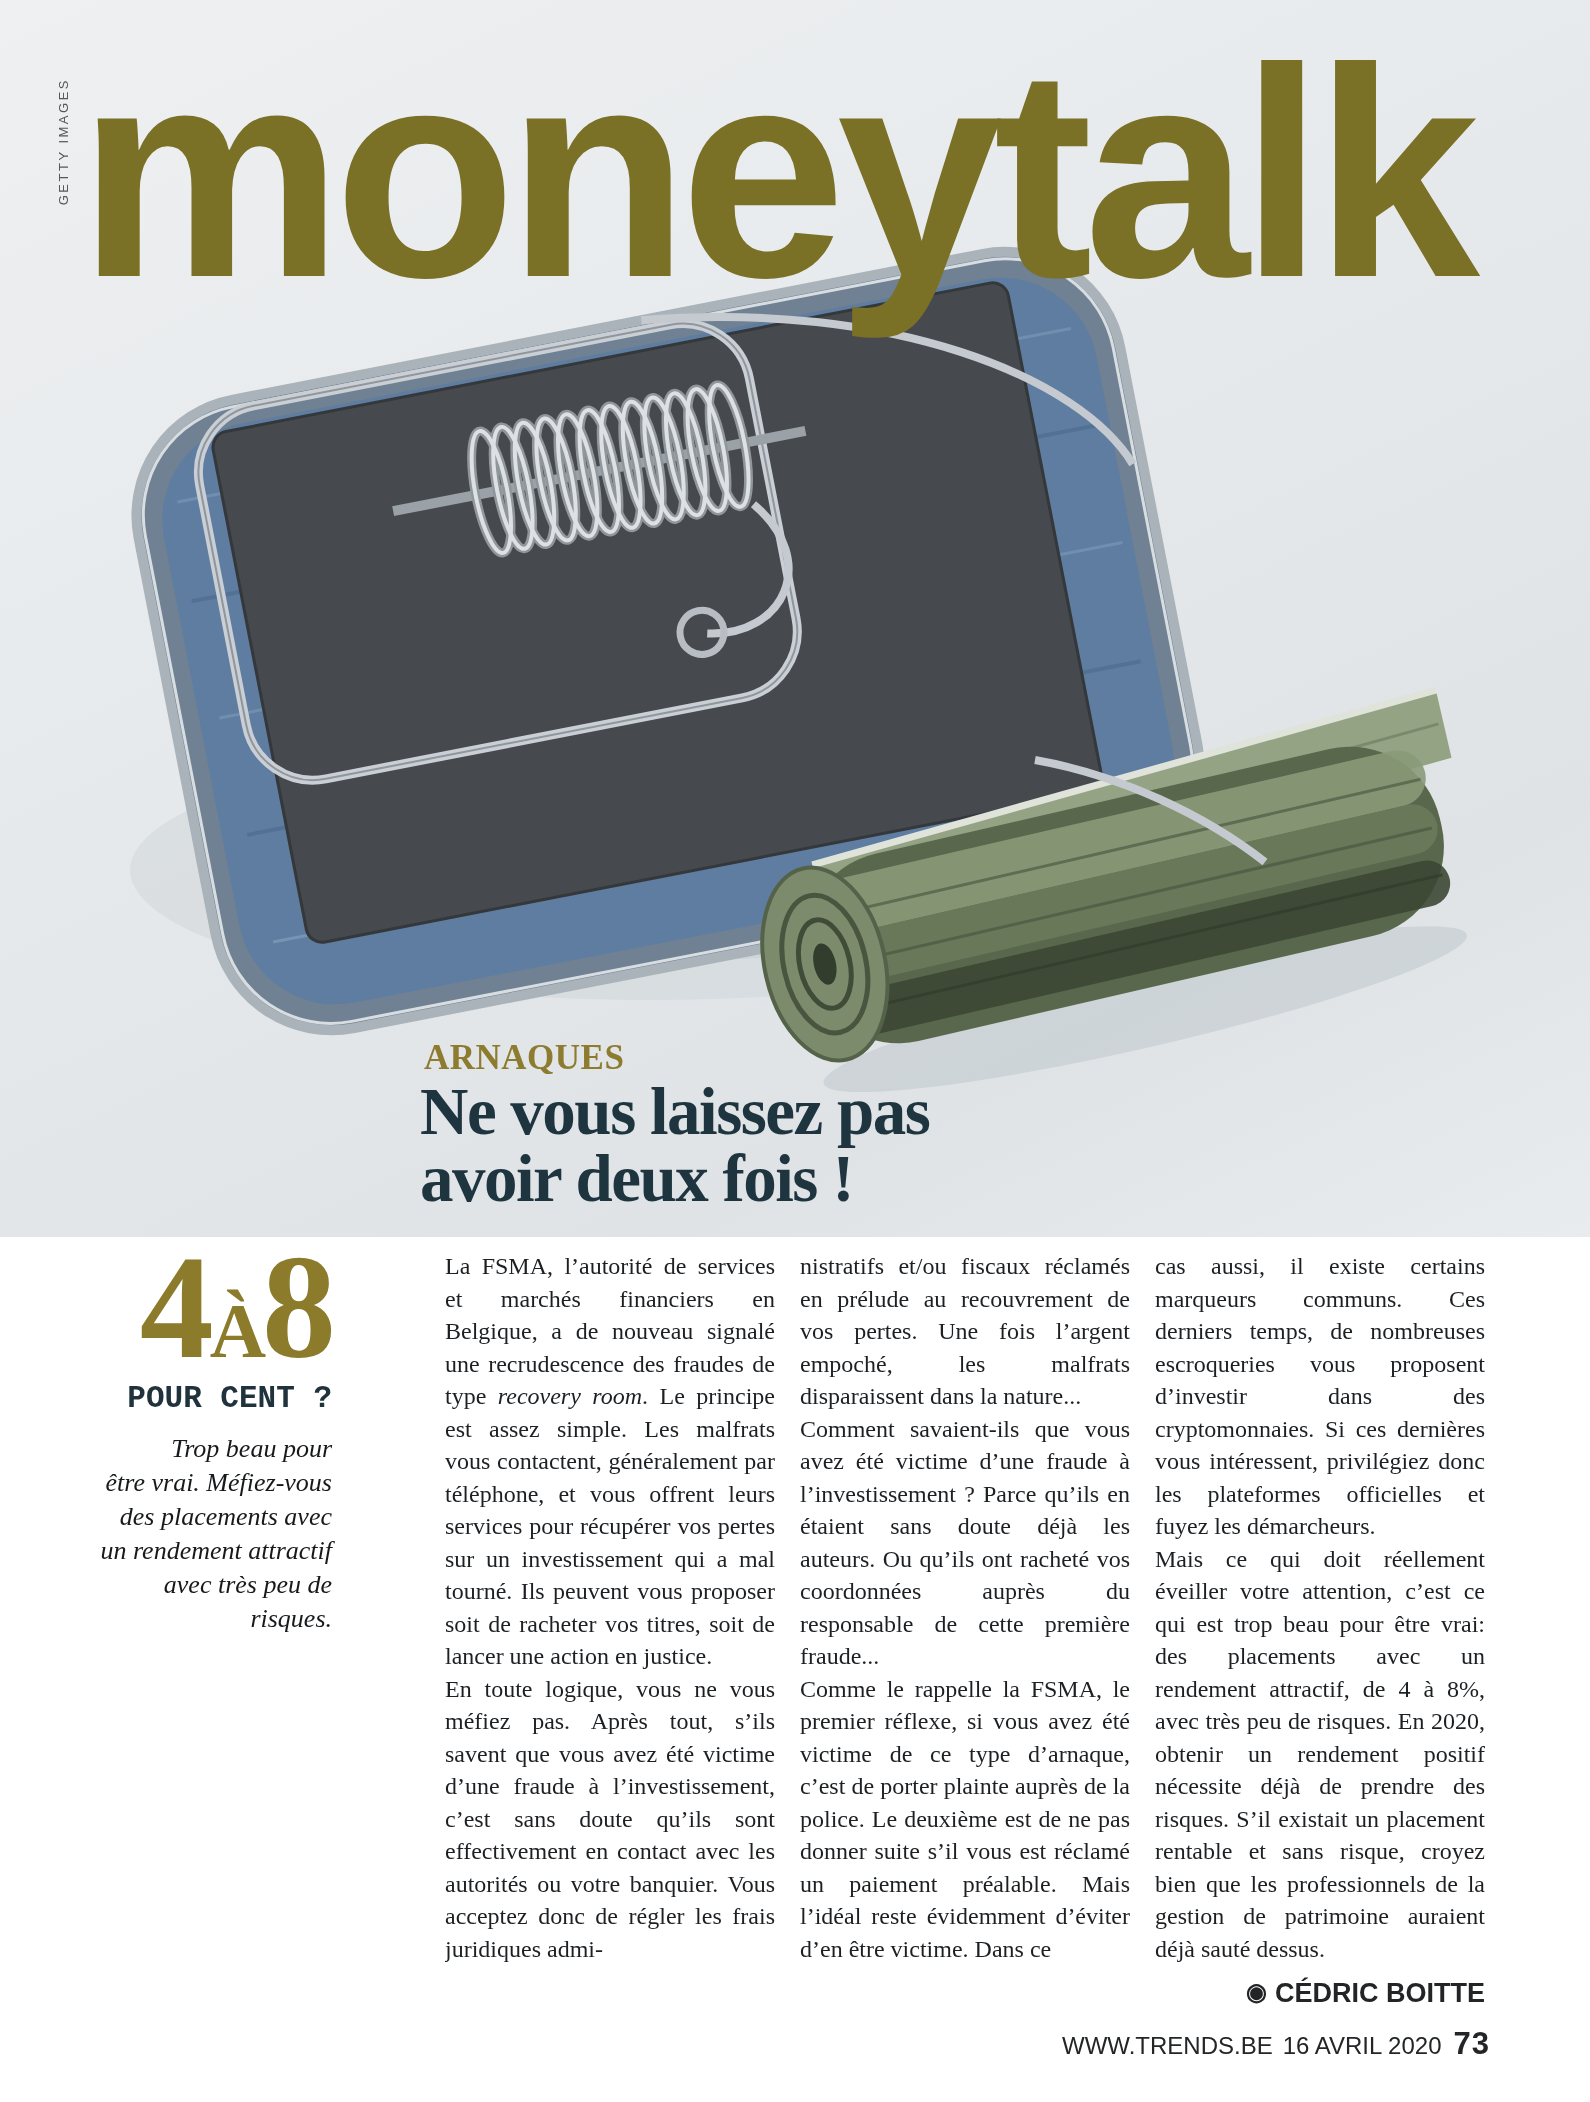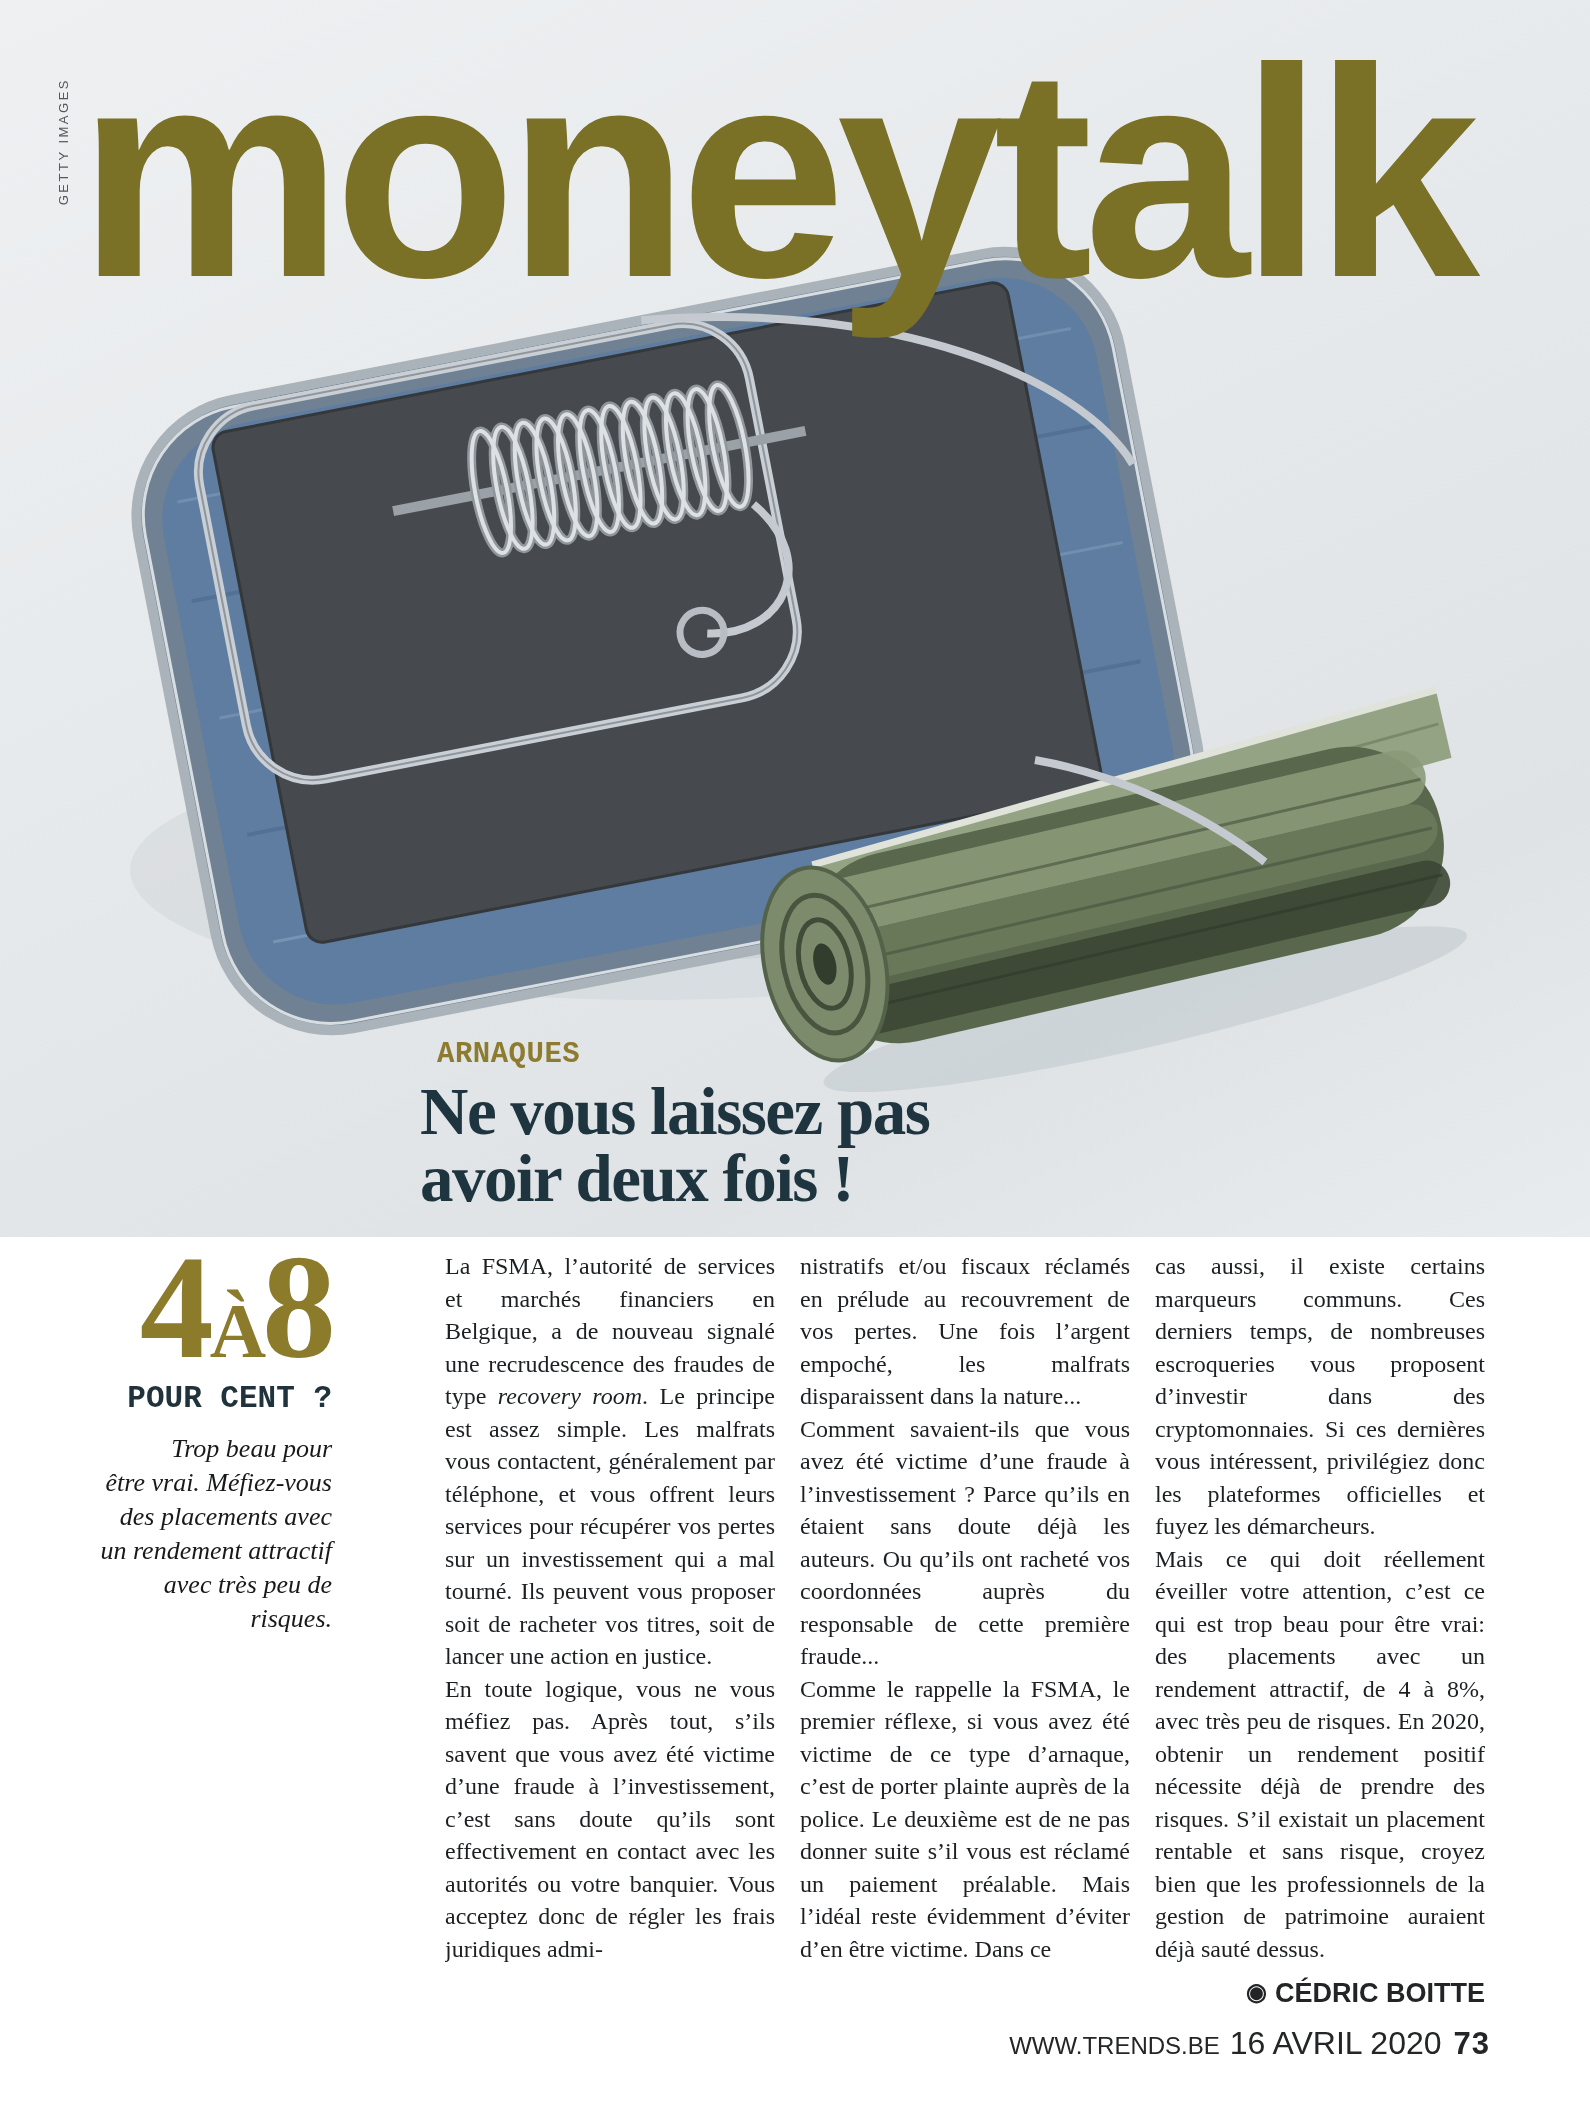--- a/index.html
+++ b/index.html
@@ -8,22 +8,22 @@
   
   #hero{position:absolute;left:0;top:0;width:1590px;height:1237px;
         background:linear-gradient(155deg,#eef0f2 0%,#e7eaec 40%,#dfe3e6 78%,#e9ecee 100%);}
   #hero-art{position:absolute;left:0;top:0;}
   #masthead{position:absolute;left:78px;top:24px;z-index:4;
             font-family:"Liberation Sans",sans-serif;font-weight:bold;
             font-size:298px;line-height:1;letter-spacing:-9px;color:#7a7026;white-space:nowrap;}
   #credit{position:absolute;left:56px;top:78px;z-index:4;
           font-family:"Liberation Sans",sans-serif;font-size:13px;letter-spacing:2.5px;
           color:#54585b;writing-mode:vertical-rl;transform:rotate(180deg);}
-  #kicker{position:absolute;left:437px;top:1038px;z-index:4;
-          font-family:Liberation Mono, monospace;font-weight:bold;font-size:29px;
+  #kicker{position:absolute;left:424px;top:1038px;z-index:4;
+          font-family:Liberation Serif, serif;font-weight:bold;font-size:35px;
           letter-spacing:.5px;color:#8d7c2f;}
   #title{position:absolute;left:420px;top:1078px;z-index:4;
          font-weight:bold;font-size:67px;line-height:67px;letter-spacing:-1.5px;color:#1e3540;}
   
   #rail{position:absolute;left:95px;top:1250px;width:237px;text-align:right;}
   #stat{color:#8b7b2b;font-weight:bold;line-height:.78;letter-spacing:-4px;white-space:nowrap;}
   #stat .big{font-size:148px;}
   #stat .mid{font-size:78px;}
   #stat-label{margin-top:16px;font-family:Liberation Mono, monospace;font-weight:bold;
               font-size:31px;letter-spacing:0px;color:#20333c;}
@@ -34,21 +34,21 @@
   #col-1{left:445px;} #col-2{left:800px;} #col-3{left:1155px;}
   .col p{margin:0;}
   .col .term{font-style:italic;}
   #byline{margin-top:12px;text-align:right;font-family:"Liberation Sans",sans-serif;
           font-weight:bold;font-size:27px;color:#222426;}
   #byline .dot{font-size:24px;position:relative;top:-2px;margin-right:8px;}
   
   #footer{position:absolute;right:100px;bottom:40px;font-family:"Liberation Sans",sans-serif;
           color:#232526;white-space:nowrap;}
   #footer .site{font-weight:normal;font-size:24px;}
-  #footer .date{font-weight:normal;font-size:32px;margin-left:10px;}
+  #footer .date{font-weight:normal;font-size:24px;margin-left:10px;}
   #footer .pageno{font-weight:bold;font-size:31px;margin-left:12px;letter-spacing:1px;}
 </style>
 </head>
 <body>
 
 <div id="page">
 
   <div id="hero">
     <svg id="hero-art" width="1590" height="1237" viewBox="0 0 1590 1237" aria-hidden="true">
 

